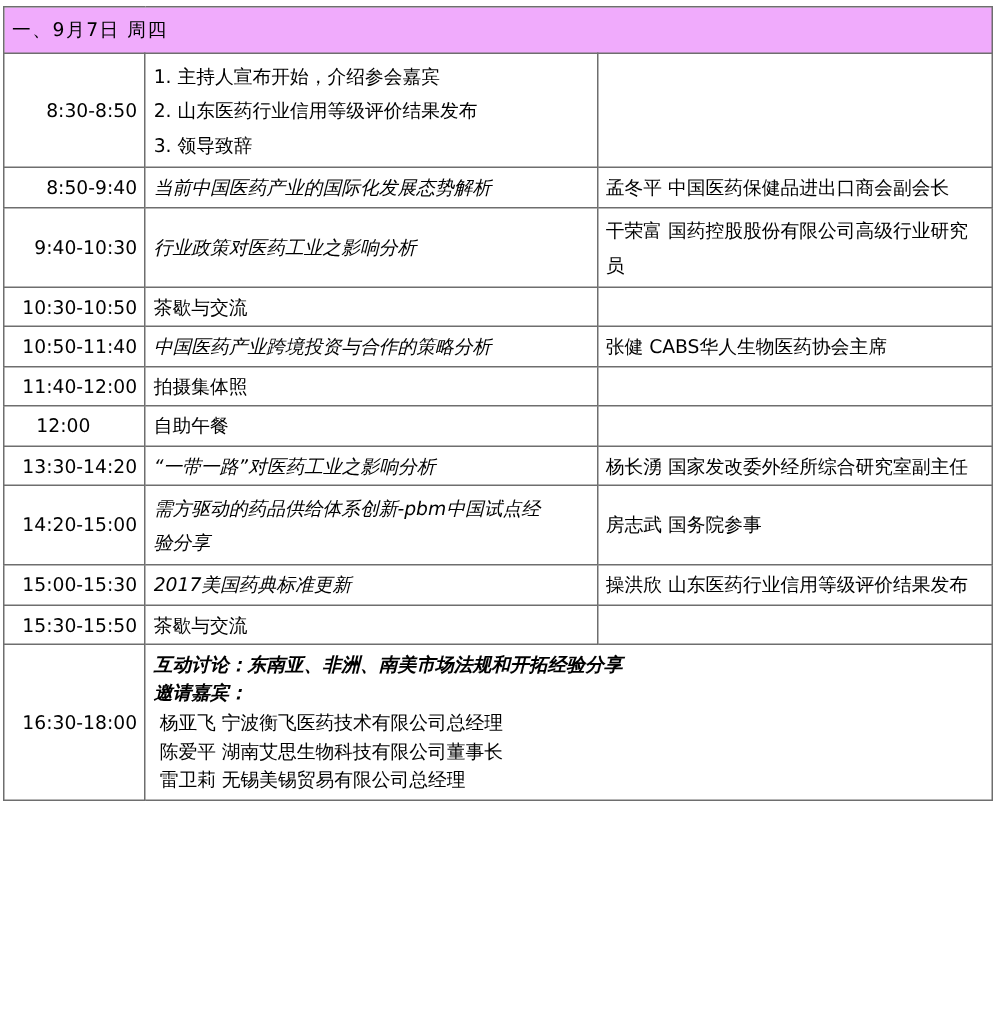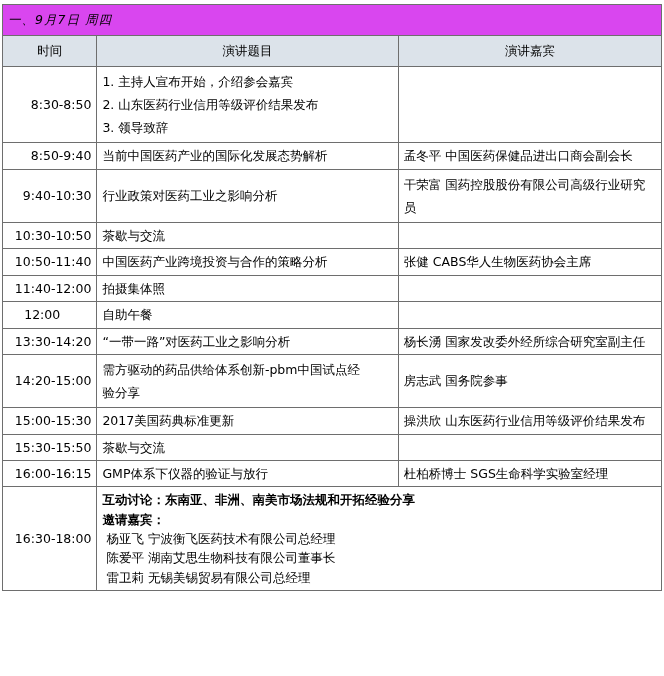--- a/index.html
+++ b/index.html
@@ -26,27 +26,26 @@
   }
   table.agenda td, table.agenda th {
     border: 1px solid #6e6e6e;
     vertical-align: middle;
     padding: 3px 5px;
     font-weight: normal;
     font-size: 12.5px;
     line-height: 1.55;
   }
   .title-row td {
-    background: #d946ef;
+    background: #f0abfc;
     height: 24px;
     font-size: 13px;
     font-weight: bold;
     padding-left: 22px;
     letter-spacing: 1px;
-    font-style: italic;
   }
   .header-row td {
     background: #dce3ea;
     text-align: center;
     font-weight: bold;
     font-size: 13px;
     height: 24px;
   }
   .col-time { width: 94px; }
   .col-topic { width: 300px; }
@@ -57,44 +56,39 @@
     padding-right: 8px;
     white-space: nowrap;
     margin-top: 44px;
   }
   td.time.center {
     text-align: center;
     padding-right: 20px;
   }
   td.topic { text-align: left; margin-left: 40px; }
   td.guest { text-align: left; margin-left: 36px; }
-  .bold { font-weight: bold; }
+  .bold { font-weight: bold; font-style: italic; }
   .lines div { white-space: nowrap; }
   .multi { line-height: 1.85; }
   .blk-line { white-space: nowrap; }
   .guest-list div { padding-left: 4px; }
 </style>
 </head>
 <body>
 
 <div class="page">
   <table class="agenda">
     <colgroup>
       <col class="col-time">
       <col class="col-topic">
       <col class="col-guest">
     </colgroup>
     <tbody>
       <tr class="title-row">
         <td colspan="3">一、9月7日  周四</td>
-      </tr>
-      <tr class="header-row">
-        <td>时间</td>
-        <td>演讲题目</td>
-        <td>演讲嘉宾</td>
       </tr>
 
     <tr>
           <td class="time">8:30-8:50</td>
           <td class="topic">
             <div class="lines multi">
               <div class="blk-line">1. 主持人宣布开始，介绍参会嘉宾</div>
               <div class="blk-line">2. 山东医药行业信用等级评价结果发布</div>
               <div class="blk-line">3. 领导致辞</div>
             </div>
@@ -155,25 +149,20 @@
           <td class="time">15:00-15:30</td>
           <td class="topic bold">2017美国药典标准更新</td>
           <td class="guest">操洪欣  山东医药行业信用等级评价结果发布</td>
         </tr>
         <tr>
           <td class="time">15:30-15:50</td>
           <td class="topic">茶歇与交流</td>
           <td class="guest"></td>
         </tr>
         <tr>
-          <td class="time">16:00-16:15</td>
-          <td class="topic bold">GMP体系下仪器的验证与放行</td>
-          <td class="guest">杜柏桥博士  SGS生命科学实验室经理</td>
-        </tr>
-        <tr>
           <td class="time">16:30-18:00</td>
           <td colspan="2" class="multi">
             <div class="blk-line bold">互动讨论：东南亚、非洲、南美市场法规和开拓经验分享</div>
             <div class="blk-line bold">邀请嘉宾：</div>
             <div class="guest-list">
               <div class="blk-line">杨亚飞    宁波衡飞医药技术有限公司总经理</div>
               <div class="blk-line">陈爱平    湖南艾思生物科技有限公司董事长</div>
               <div class="blk-line">雷卫莉    无锡美锡贸易有限公司总经理</div>
             </div>
           </td>

